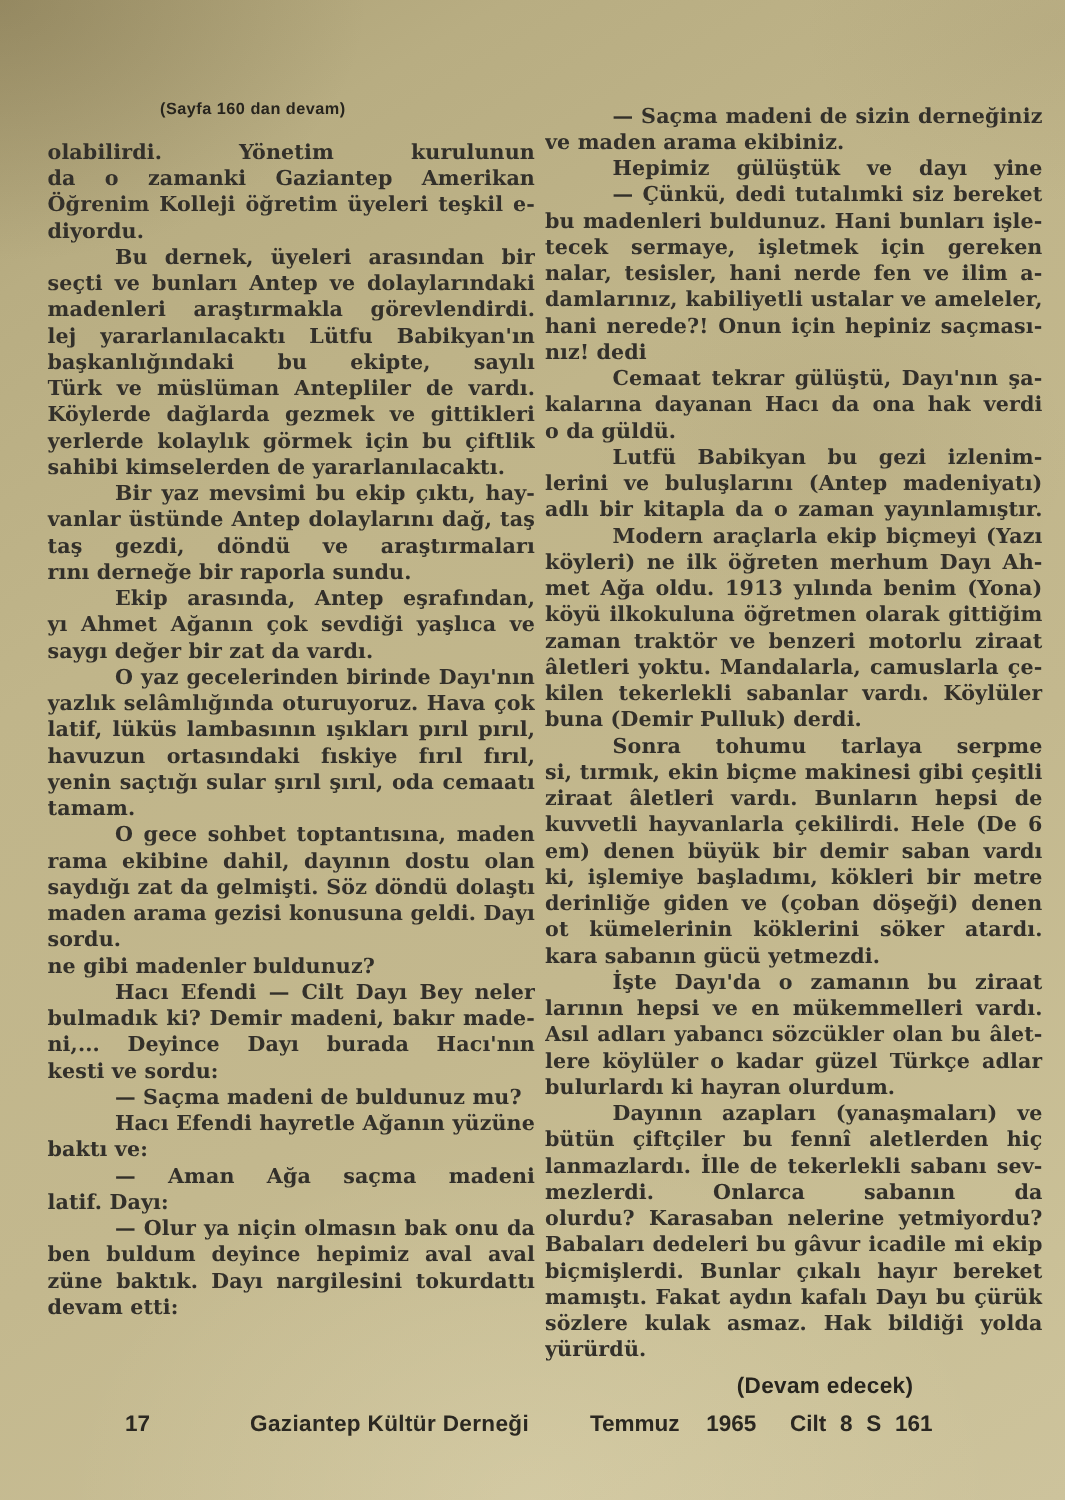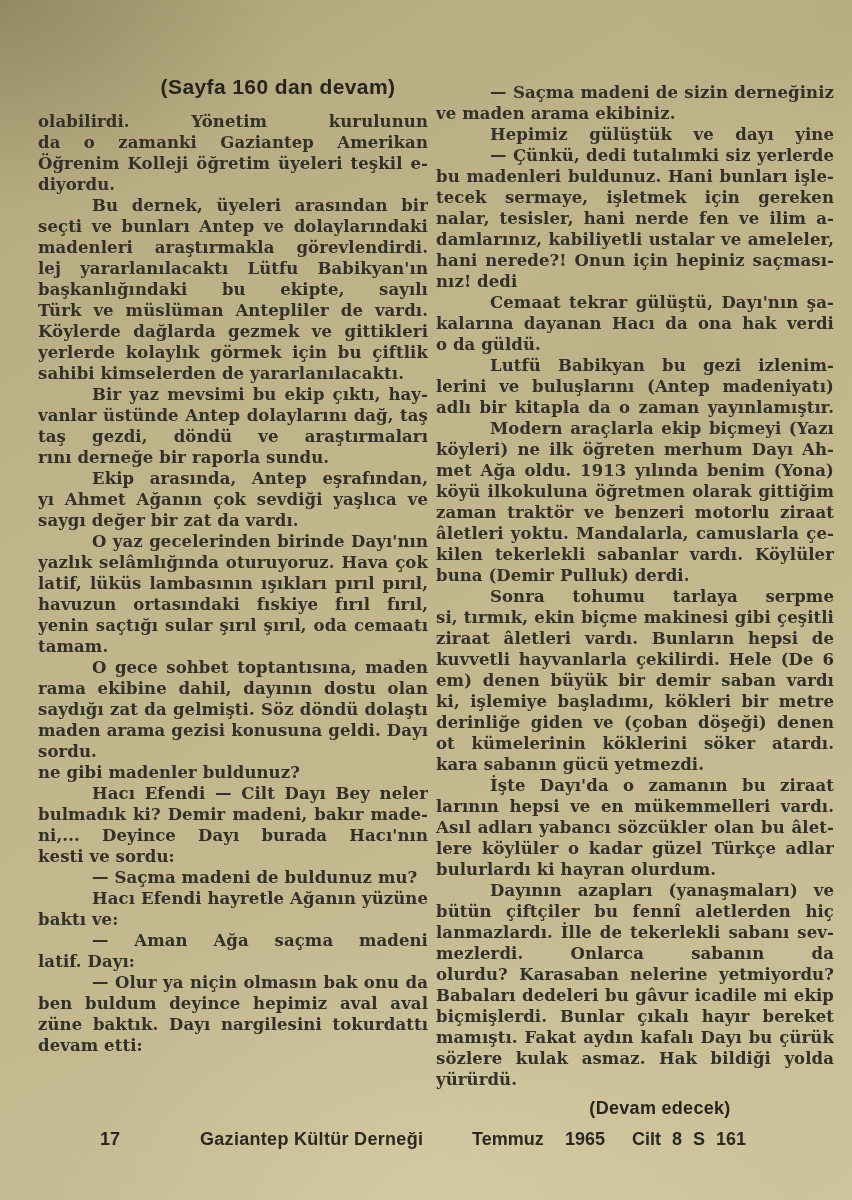--- a/index.html
+++ b/index.html
@@ -11,22 +11,22 @@
       radial-gradient(300px 200px at 100% 2%, rgba(120,105,70,.10), rgba(120,105,70,0) 70%),
       radial-gradient(260px 200px at 78% 30%, rgba(110,95,60,.07), rgba(110,95,60,0) 75%),
       radial-gradient(500px 380px at 50% 100%, rgba(255,248,220,.18), rgba(255,248,220,0) 75%),
       linear-gradient(150deg,#ab9f74 0%,#b8ad82 14%,#c0b58a 34%,#c3b88e 62%,#cac097 88%,#cdc39c 100%);
     color:#2e2b23;
   }
   .columns{position:absolute;left:38px;top:76px;display:flex;gap:8px;}
   .col{width:390px;}
   .col.right{width:398px;padding-top:6px;}
   .heading{
-    font-family:"Liberation Sans",sans-serif;font-weight:bold;font-size:21px;line-height:22px;
-    text-align:center;margin:0 0 13px 90px;letter-spacing:.4px;color:#27241d;
+    font-family:"Liberation Sans",sans-serif;font-weight:bold;font-size:13px;line-height:22px;
+    text-align:left;margin:0 0 13px 90px;letter-spacing:.4px;color:#27241d;
   }
   .line{
     font-size:16.5px;line-height:21px;height:21px;overflow:hidden;
     font-weight:bold;letter-spacing:.1px;
     text-align:justify;text-align-last:justify;
     color:#33302a;
   }
   .line.ind{text-indent:54px;}
   .line.last{text-align-last:left;}
   .devam{
@@ -97,21 +97,21 @@
           <div class="line">ben buldum deyince hepimiz aval aval yü-</div>
           <div class="line">züne baktık. Dayı nargilesini tokurdattı ve</div>
           <div class="line last">devam etti:</div>
         </div>
     </div>
     <div class="col right">
       <div>
           <div class="line ind">— Saçma madeni de sizin derneğiniz</div>
           <div class="line last">ve maden arama ekibiniz.</div>
           <div class="line ind">Hepimiz gülüştük ve dayı yine devamla:</div>
-          <div class="line ind">— Çünkü, dedi tutalımki siz yerlerde</div>
+          <div class="line ind">— Çünkü, dedi tutalımki siz bereket</div>
           <div class="line">bu madenleri buldunuz. Hani bunları işle-</div>
           <div class="line">tecek sermaye, işletmek için gereken maki-</div>
           <div class="line">nalar, tesisler, hani nerde fen ve ilim a-</div>
           <div class="line">damlarınız, kabiliyetli ustalar ve ameleler,</div>
           <div class="line">hani nerede?! Onun için hepiniz saçması-</div>
           <div class="line last">nız! dedi</div>
           <div class="line ind">Cemaat tekrar gülüştü, Dayı'nın şa-</div>
           <div class="line">kalarına dayanan Hacı da ona hak verdi</div>
           <div class="line last">o da güldü.</div>
           <div class="line ind">Lutfü Babikyan bu gezi izlenim-</div>

